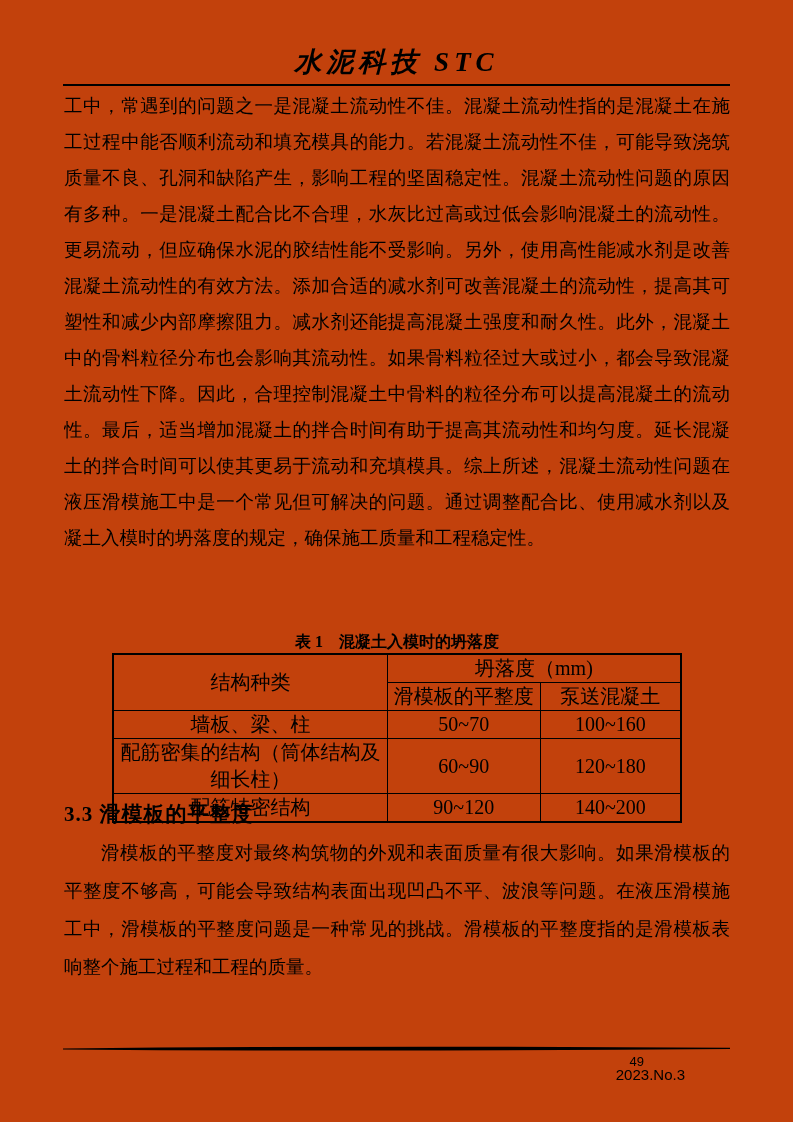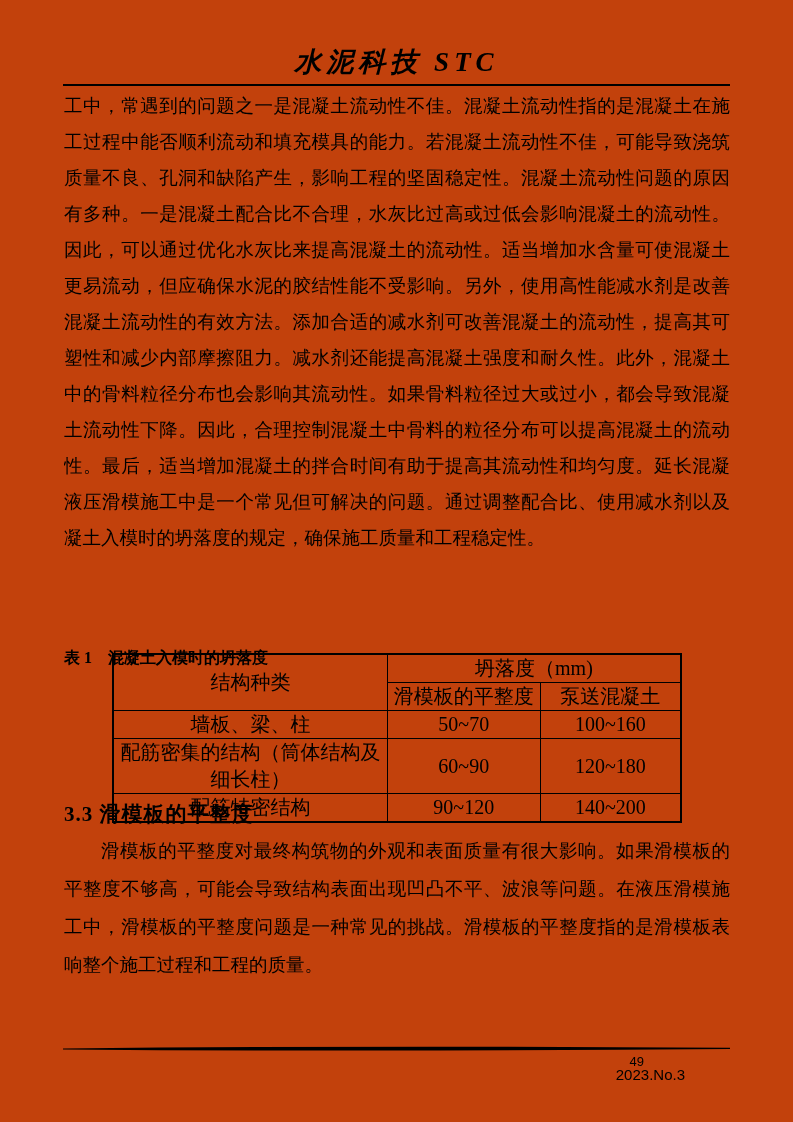--- a/index.html
+++ b/index.html
@@ -26,37 +26,37 @@
   }
   .header-rule {
     position: absolute;
     top: 84px; left: 63px;
     width: 667px; height: 0;
     border-top: 2.5px solid #000;
   }
   
   .para { position: absolute; left: 64px; width: 666px; }
   .para1 { top: 88px; }
-  .para2 { top: 834px; font-family: Liberation Mono, monospace; }
+  .para2 { top: 834px; }
   .tline {
     font-size: 18.5px;
     text-align: justify;
     text-align-last: justify;
     overflow: hidden;
     white-space: nowrap;
   }
   .para1 .tline { line-height: 36px; height: 36px; }
   .para2 .tline { line-height: 38px; height: 38px; }
   .tline.lastline { text-align-last: left; }
   .tline.indent { text-indent: 2em; }
   
   .table-caption {
     position: absolute;
-    top: 648px; left: 64px; width: 666px;
-    text-align: left;
+    top: 632px; left: 64px; width: 666px;
+    text-align: center;
     font-size: 16px;
     font-weight: bold;
     white-space: pre;
   }
   .slump-table {
     position: absolute;
     top: 653px; left: 112px;
     width: 570px;
     border-collapse: collapse;
     border: 2px solid #000;
@@ -107,27 +107,27 @@
 
   <div class="journal-title">水泥科技 STC</div>
 
   <div class="header-rule"></div>
 
   <div class="para para1">
       <div class="tline">工中，常遇到的问题之一是混凝土流动性不佳。混凝土流动性指的是混凝土在施</div>
       <div class="tline">工过程中能否顺利流动和填充模具的能力。若混凝土流动性不佳，可能导致浇筑</div>
       <div class="tline">质量不良、孔洞和缺陷产生，影响工程的坚固稳定性。混凝土流动性问题的原因</div>
       <div class="tline">有多种。一是混凝土配合比不合理，水灰比过高或过低会影响混凝土的流动性。</div>
-      <div class="tline">因此，可以通过优化水灰比来提高混凝土的流动性。适当增加水含量可使混凝土</div>
       <div class="tline">更易流动，但应确保水泥的胶结性能不受影响。另外，使用高性能减水剂是改善</div>
       <div class="tline">混凝土流动性的有效方法。添加合适的减水剂可改善混凝土的流动性，提高其可</div>
       <div class="tline">塑性和减少内部摩擦阻力。减水剂还能提高混凝土强度和耐久性。此外，混凝土</div>
       <div class="tline">中的骨料粒径分布也会影响其流动性。如果骨料粒径过大或过小，都会导致混凝</div>
       <div class="tline">土流动性下降。因此，合理控制混凝土中骨料的粒径分布可以提高混凝土的流动</div>
       <div class="tline">性。最后，适当增加混凝土的拌合时间有助于提高其流动性和均匀度。延长混凝</div>
+      <div class="tline">土的拌合时间可以使其更易于流动和充填模具。综上所述，混凝土流动性问题在</div>
       <div class="tline">液压滑模施工中是一个常见但可解决的问题。通过调整配合比、使用减水剂以及</div>
       <div class="tline lastline">凝土入模时的坍落度的规定，确保施工质量和工程稳定性。</div>
     </div>
 
   <div class="table-caption">表 1　混凝土入模时的坍落度</div>
 
   <table class="slump-table">
     <tbody>
       <tr>
         <td class="col1" rowspan="2">结构种类</td>

